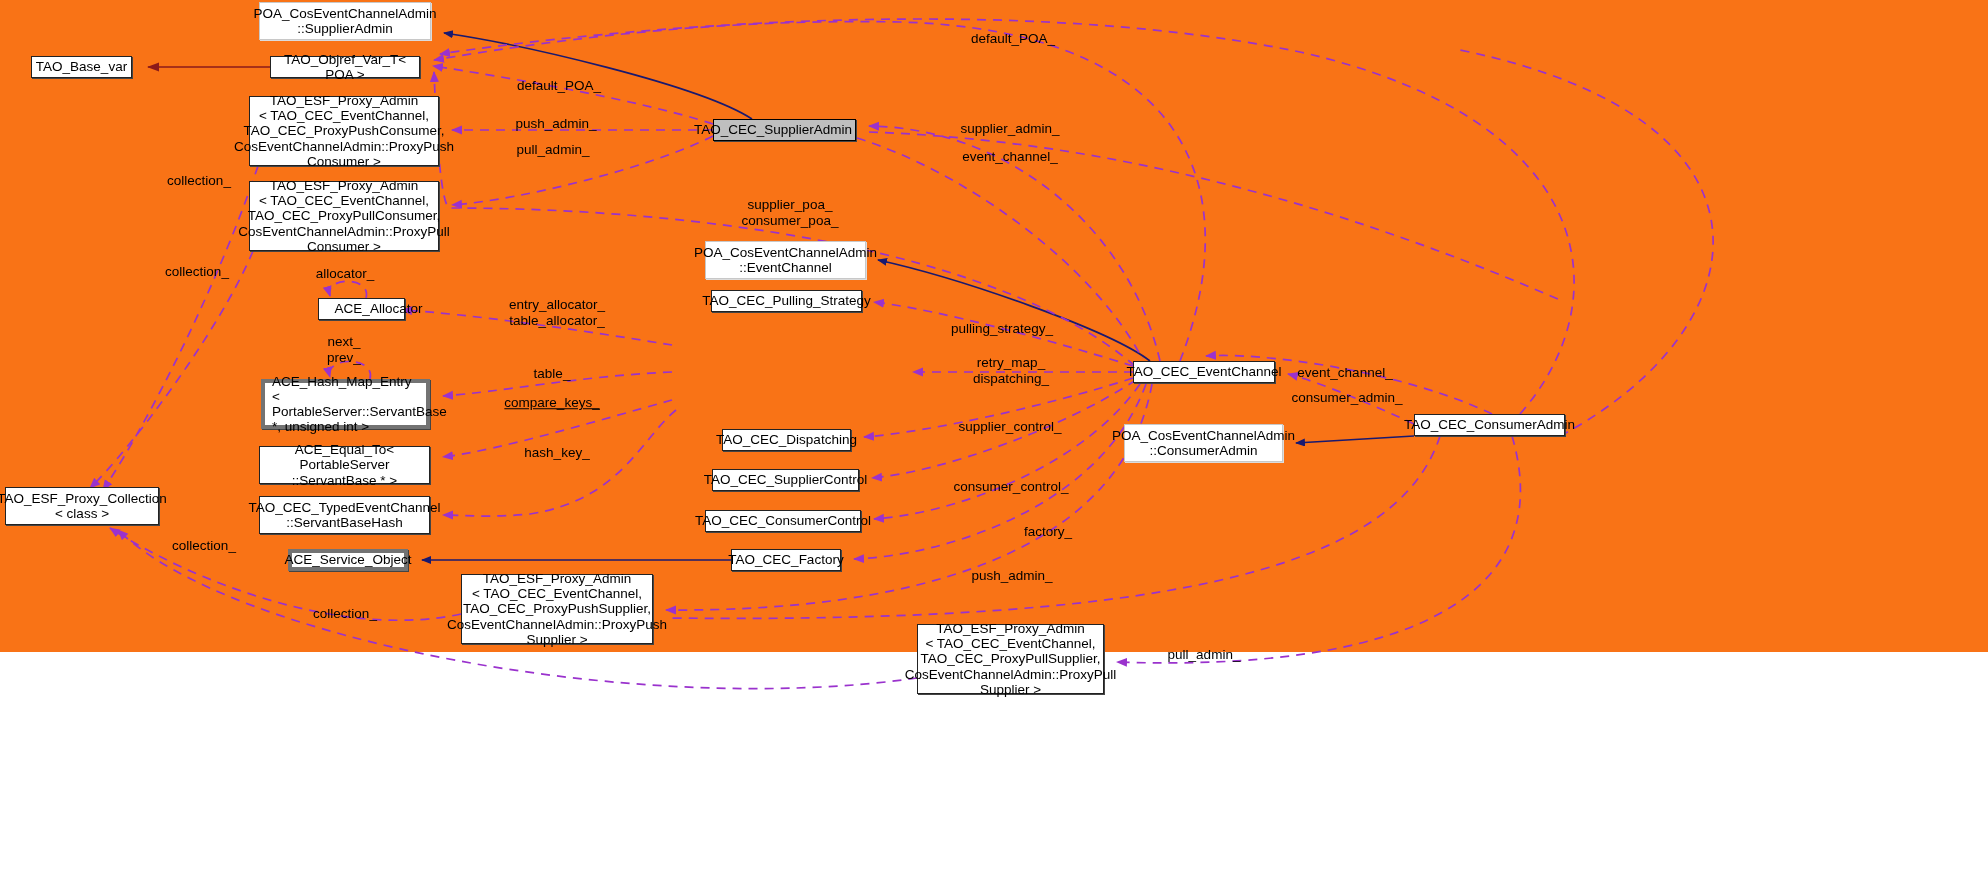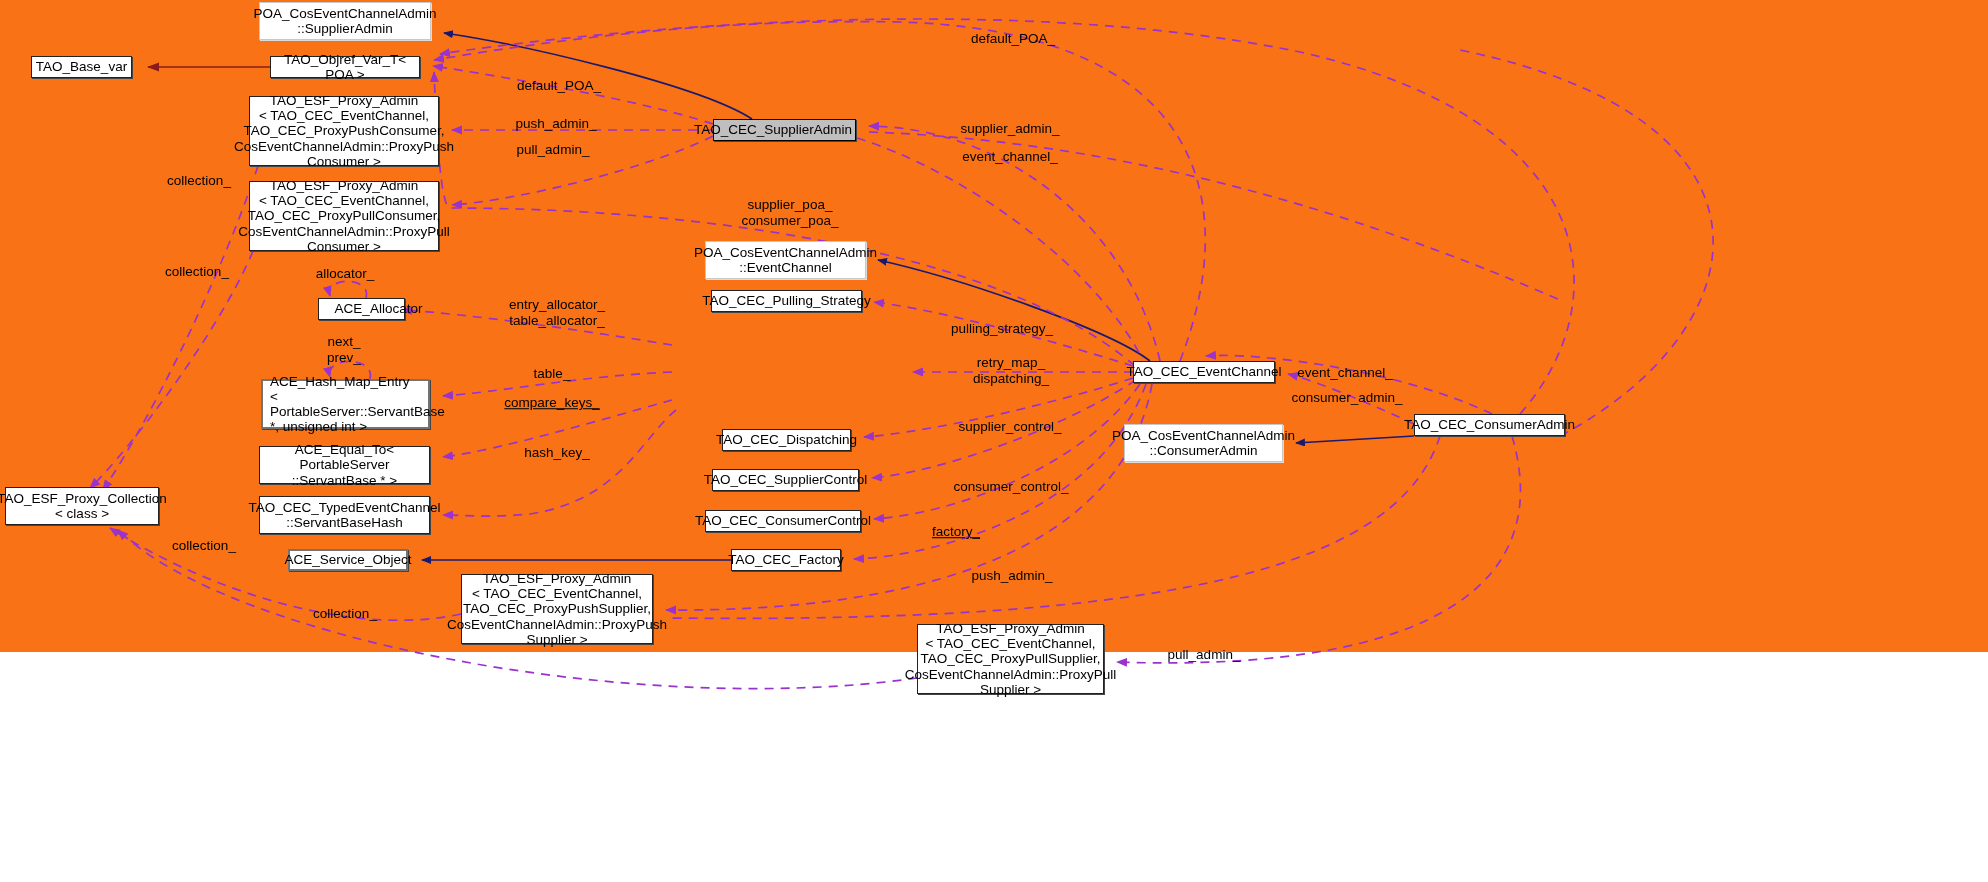--- a/index.html
+++ b/index.html
@@ -22,21 +22,21 @@
     white-space:pre-line;
     color:#000;
     background:#ffffff;
     border:1px solid #000;
     font-size:13.5px;
     padding:1px 3px;
   }
   .node.kind-normal{border:1px solid #222;box-shadow:1px 1px 0 #444;}
   .node.kind-current{background:#bfbfbf;border:1px solid #000;box-shadow:1px 1px 0 #444;justify-content:flex-end;}
   .node.kind-faded{border:1px solid #c8c8c8;color:#000;box-shadow:1px 1px 0 #dcdcdc;}
-  .node.kind-red{border:2px solid #737373;box-shadow:1px 1px 0 #444;}
+  .node.kind-red{border:4px solid #737373;box-shadow:1px 1px 0 #444;}
 
   .edge-label{
     position:absolute;
     font-size:13.5px;
     color:#000;
     white-space:pre-line;
     text-align:center;
     line-height:1.15;
     transform:translate(-50%,-50%);
     pointer-events:none;
@@ -206,19 +206,19 @@
 prev_</div>
   <div class="edge-label" style="left:552px;top:374px;">table_</div>
   <div class="edge-label" style="left:1011px;top:371px;">retry_map_
 dispatching_</div>
   <div class="edge-label" style="left:1345px;top:373px;">event_channel_</div>
   <div class="edge-label" style="left:552px;top:403px;text-decoration:underline;">compare_keys_</div>
   <div class="edge-label" style="left:1347px;top:398px;">consumer_admin_</div>
   <div class="edge-label" style="left:1010px;top:427px;">supplier_control_</div>
   <div class="edge-label" style="left:557px;top:453px;">hash_key_</div>
   <div class="edge-label" style="left:1011px;top:487px;">consumer_control_</div>
-  <div class="edge-label" style="left:956px;top:532px;text-decoration:underline;">factory_</div>
+  <div class="edge-label" style="left:1048px;top:532px;">factory_</div>
   <div class="edge-label" style="left:204px;top:546px;">collection_</div>
   <div class="edge-label" style="left:1012px;top:576px;">push_admin_</div>
   <div class="edge-label" style="left:345px;top:614px;">collection_</div>
   <div class="edge-label" style="left:1204px;top:655px;">pull_admin_</div>
 
 </div>
 
 </body></html>

